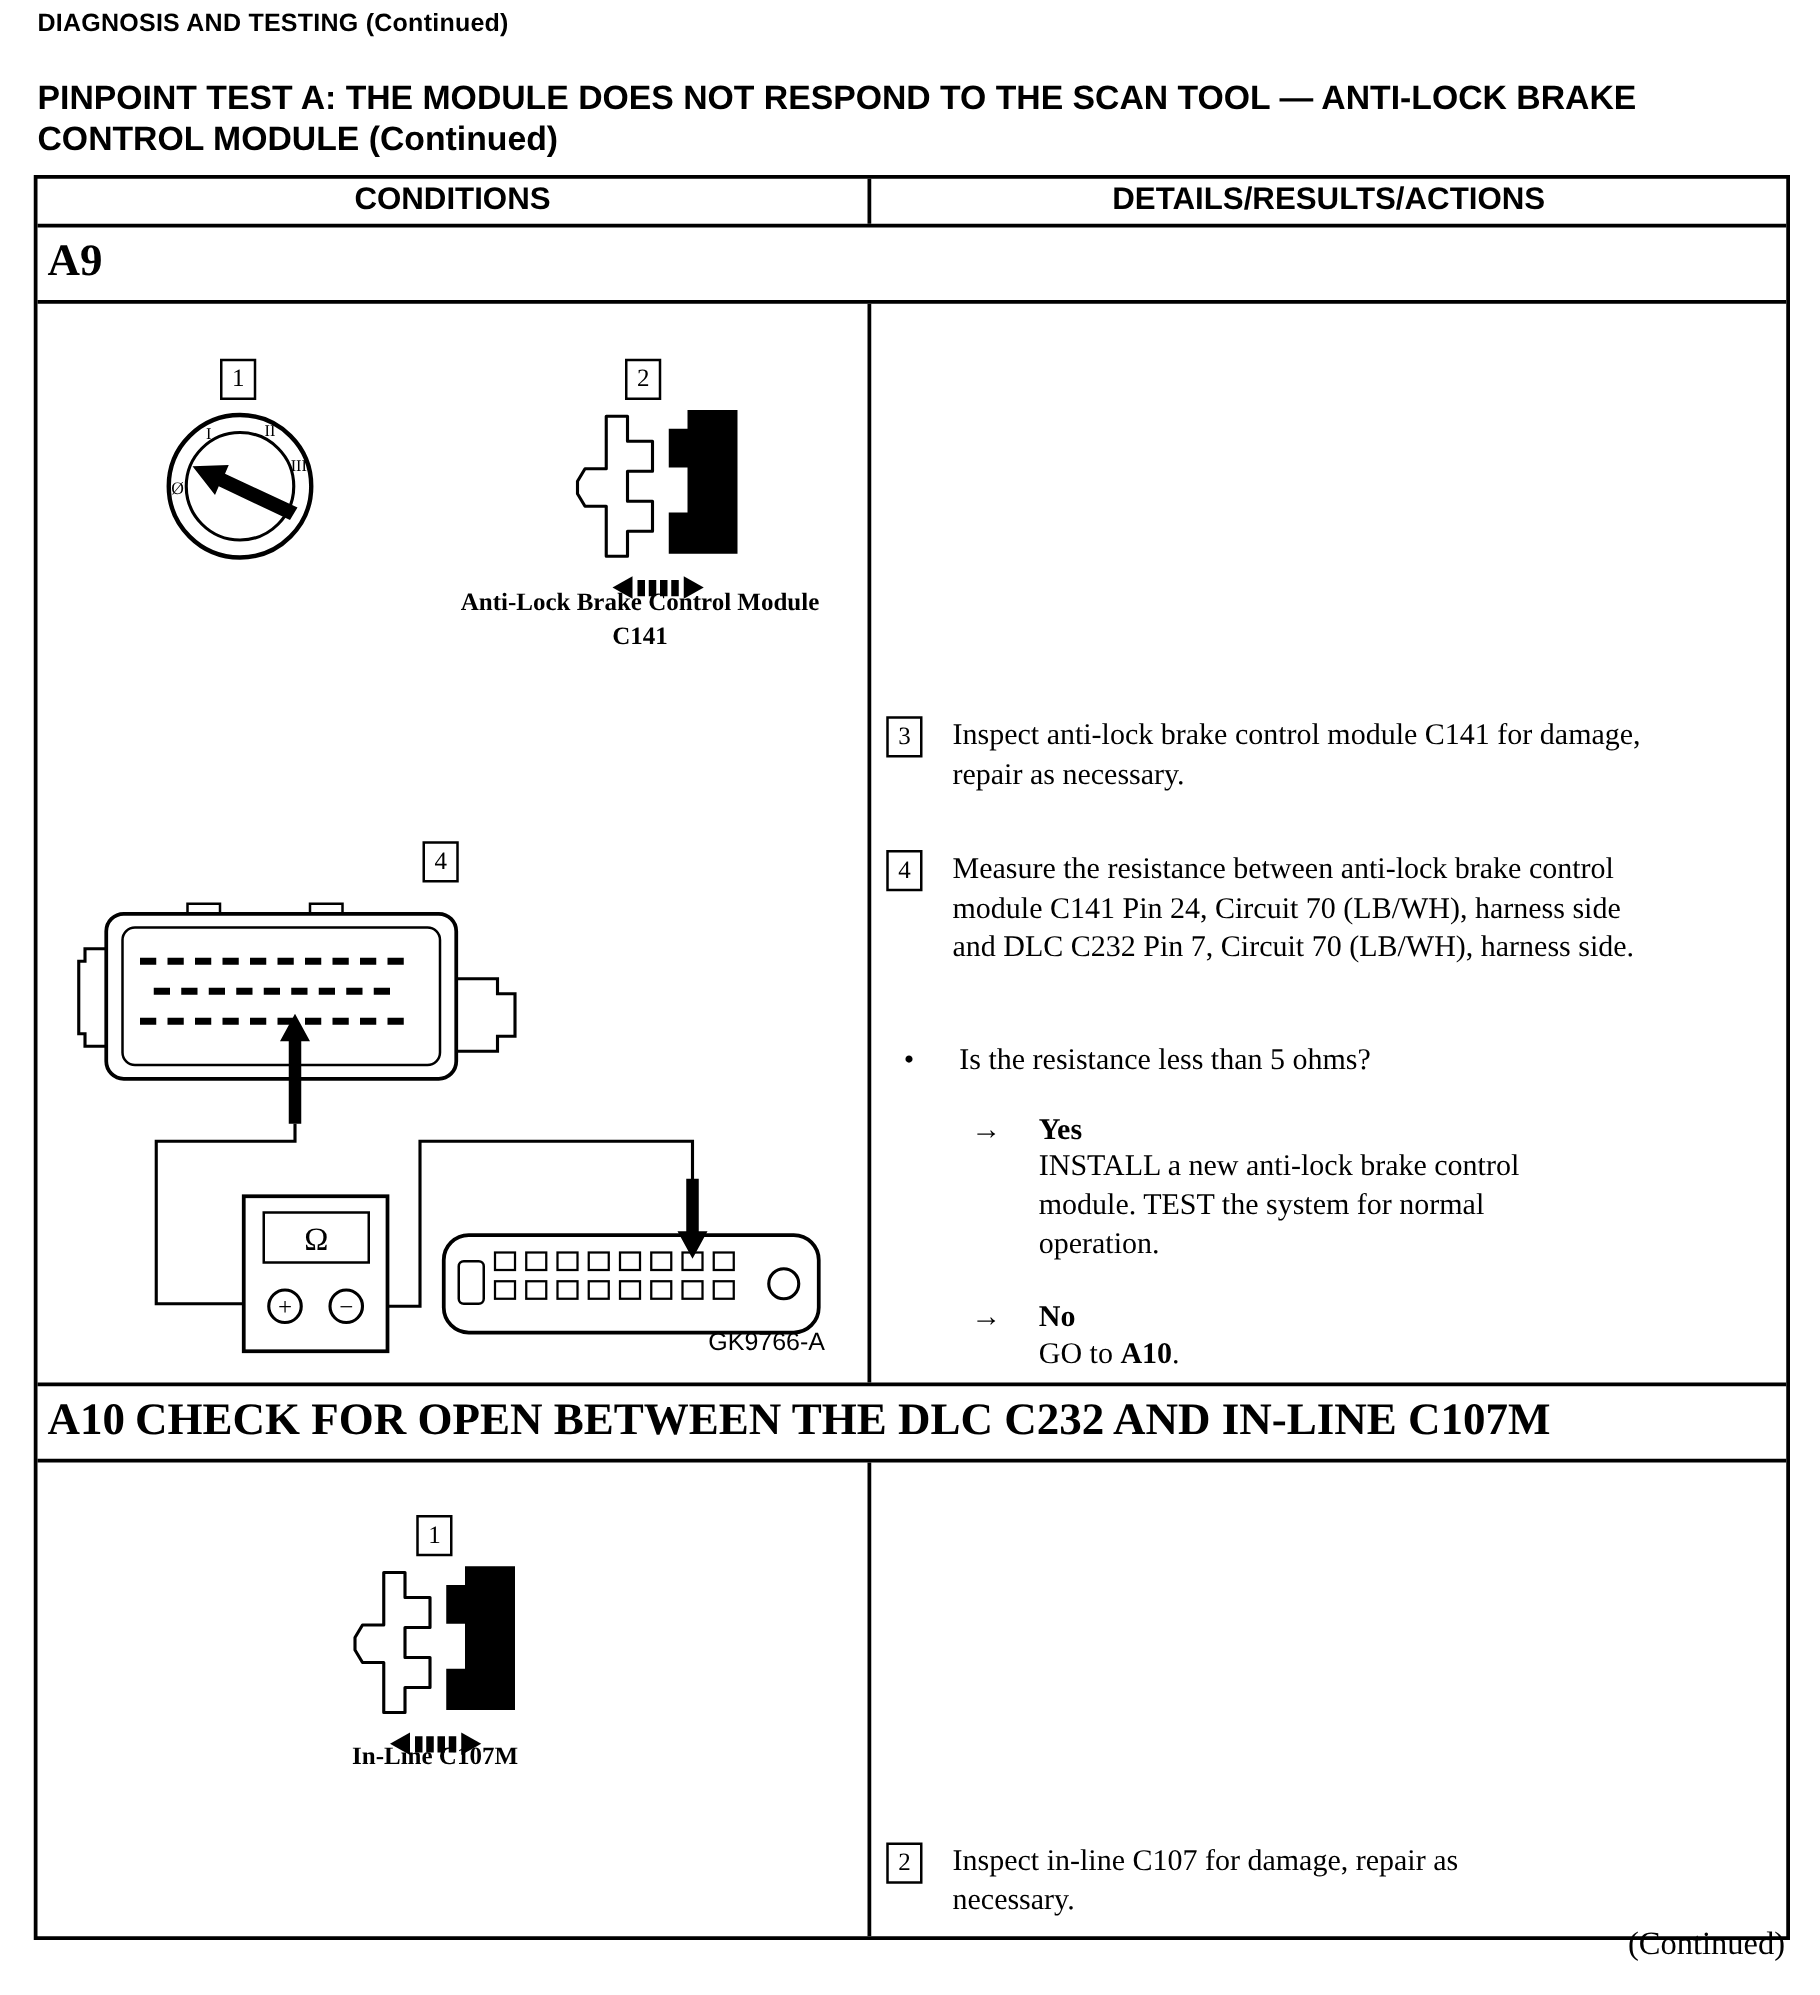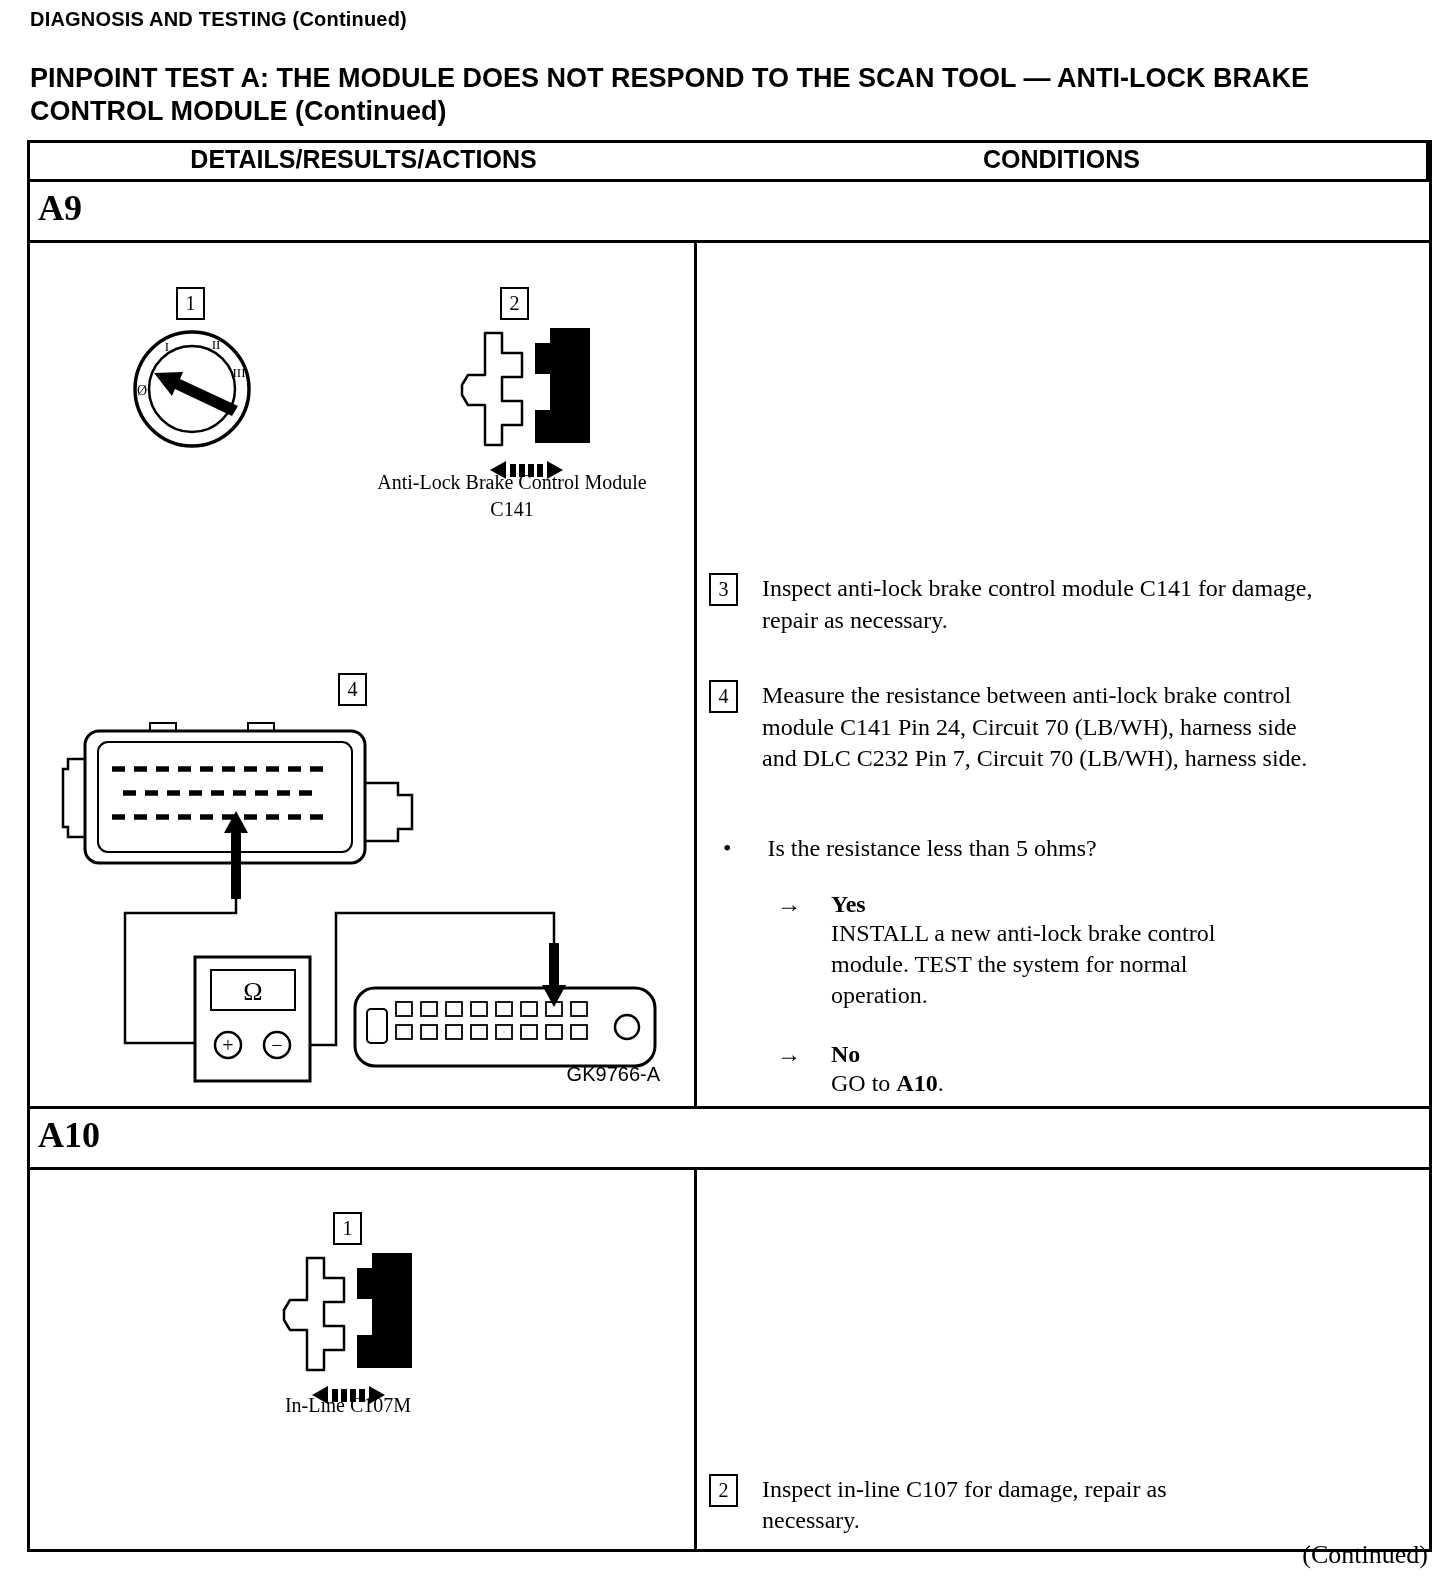--- a/index.html
+++ b/index.html
@@ -23,21 +23,21 @@
 
   .body-row { border-top:3px solid #000; display:grid; grid-template-columns:667px 1fr; }
   .cell-left { position:relative; border-right:3px solid #000; }
   .cell-right { position:relative; }
   .a9-body { height:866px; }
   .a10-body { height:382px; }
 
   .num-box { position:absolute; width:29px; height:33px; border:2px solid #000; background:#fff;
     display:flex; align-items:center; justify-content:center; font-size:20px; z-index:2; }
   .diagram { position:absolute; left:0; top:0; }
-  .fig-caption { position:absolute; text-align:center; font-weight:normal; font-size:20px; line-height:1.35; z-index:2; }
+  .fig-caption { position:absolute; text-align:center; font-weight:bold; font-size:20px; line-height:1.35; z-index:2; }
   .fig-code { position:absolute; font-family:"Liberation Sans",sans-serif; font-weight:normal; font-size:20px;
     text-align:right; z-index:2; }
 
   .step { position:absolute; display:flex; gap:24px; }
   .num-box-inline { flex:none; width:29px; height:33px; border:2px solid #000;
     display:flex; align-items:center; justify-content:center; font-size:20px; }
   .step-text { font-size:24px; line-height:1.32; width:560px; }
   .step-text.narrow { width:480px; }
 
   .bullet-line { position:absolute; display:flex; gap:36px; font-size:24px; }
@@ -52,22 +52,22 @@
 </style>
 </head>
 <body>
 
 <div class="doc-title">DIAGNOSIS AND TESTING (Continued)</div>
 <div class="doc-subtitle">PINPOINT TEST A:  THE MODULE DOES NOT RESPOND TO THE SCAN TOOL — ANTI-LOCK BRAKE CONTROL MODULE (Continued)</div>
 
 <div class="pp-table">
 
   <div class="thead">
+    <div class="th left">CONDITIONS</div>
     <div class="th">DETAILS/RESULTS/ACTIONS</div>
-    <div class="th left">CONDITIONS</div>
   </div>
 
   <div class="sec-head">
     <div class="sec-id">A9</div>
   </div>
 
   <div class="body-row a9-body">
 
     <div class="cell-left">
       <div class="num-box" style="left:146px; top:44px">
@@ -194,20 +194,21 @@
         <div>
           <div class="branch-label">No</div>
           <div class="branch-text"><span>GO to </span><span class="bold">A10</span><span>.</span></div>
         </div>
       </div>
     </div>
   </div>
 
   <div class="sec-head">
     <div class="sec-id">A10</div>
+    <div class="sec-title">CHECK FOR OPEN BETWEEN THE DLC C232 AND IN-LINE C107M</div>
   </div>
 
   <div class="body-row a10-body">
     <div class="cell-left">
       <div class="num-box" style="left:303px; top:42px">
         <span>1</span>
       </div>
       <svg class="diagram" width="664" height="382" viewBox="0 0 664 382" xmlns="http://www.w3.org/2000/svg" xmlns:xlink="http://www.w3.org/1999/xlink">
         <use href="#connIcon" xlink:href="#connIcon" transform="translate(-178,-2)"></use>
       </svg>

